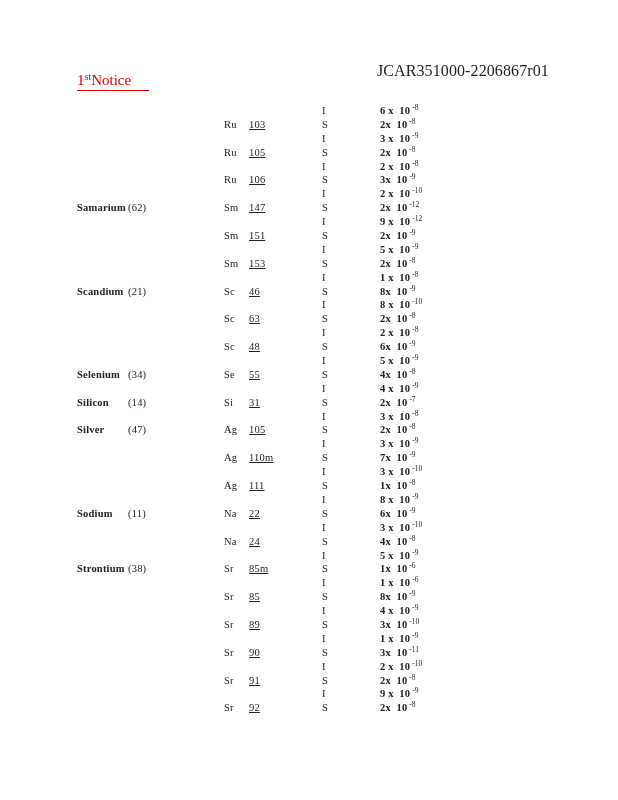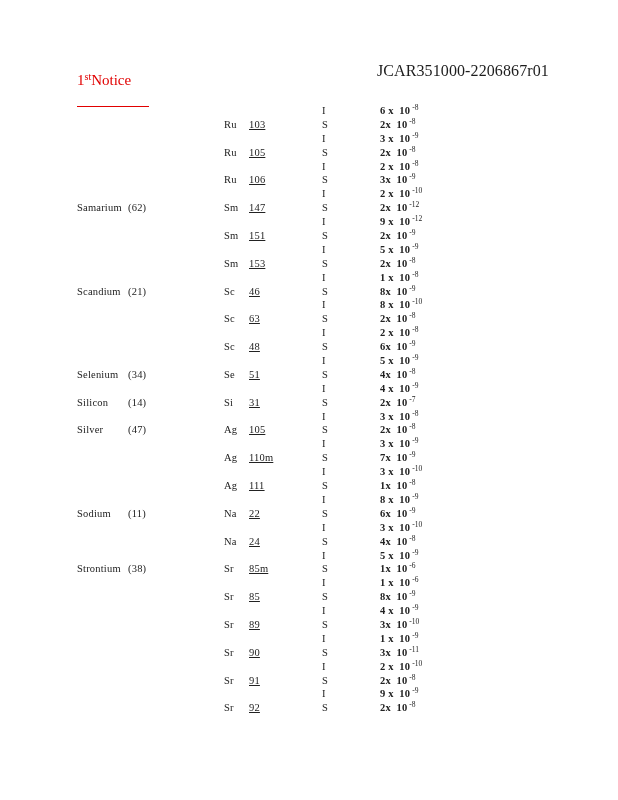--- a/index.html
+++ b/index.html
@@ -21,21 +21,21 @@
   
   .doc-title {
     position: absolute;
     left: 77px;
     top: 72px;
     font-size: 15px;
     color: #e10000;
     letter-spacing: 0px;
     white-space: nowrap;
     border-bottom: 1.3px solid #e10000;
-    padding-bottom: 17px;
+    padding-bottom: 1px;
     padding-right: 18px;
     line-height: 17px;
   }
   .doc-title .ord {
     font-size: 10px;
     vertical-align: 5px;
     line-height: 0;
   }
   .doc-id {
     position: absolute;
@@ -59,20 +59,21 @@
     height: 13.9px;
     font-size: 10.5px;
     line-height: 13.9px;
     white-space: nowrap;
   }
   .c-element {
     position: absolute;
     left: 77px;
     top: 0;
     letter-spacing: 0.2px;
+    font-weight: bold;
   }
   .c-atomic {
     position: absolute;
     left: 128px;
     top: 0;
     letter-spacing: 0.2px;
   }
   .c-sym {
     position: absolute;
     left: 224px;
@@ -268,21 +269,21 @@
         <div class="c-atomic"></div>
         <div class="c-sym"></div>
         <div class="c-mass"></div>
         <div class="c-type">I</div>
         <div class="c-value"><span class="mant">5 x&nbsp;&nbsp;10</span><span class="exp"> -9</span></div>
       </div>
       <div class="row">
         <div class="c-element">Selenium</div>
         <div class="c-atomic">(34)</div>
         <div class="c-sym">Se</div>
-        <div class="c-mass">51</div>
+        <div class="c-mass">55</div>
         <div class="c-type">S</div>
         <div class="c-value"><span class="mant">4x&nbsp;&nbsp;10</span><span class="exp"> -8</span></div>
       </div>
       <div class="row">
         <div class="c-element"></div>
         <div class="c-atomic"></div>
         <div class="c-sym"></div>
         <div class="c-mass"></div>
         <div class="c-type">I</div>
         <div class="c-value"><span class="mant">4 x&nbsp;&nbsp;10</span><span class="exp"> -9</span></div>

